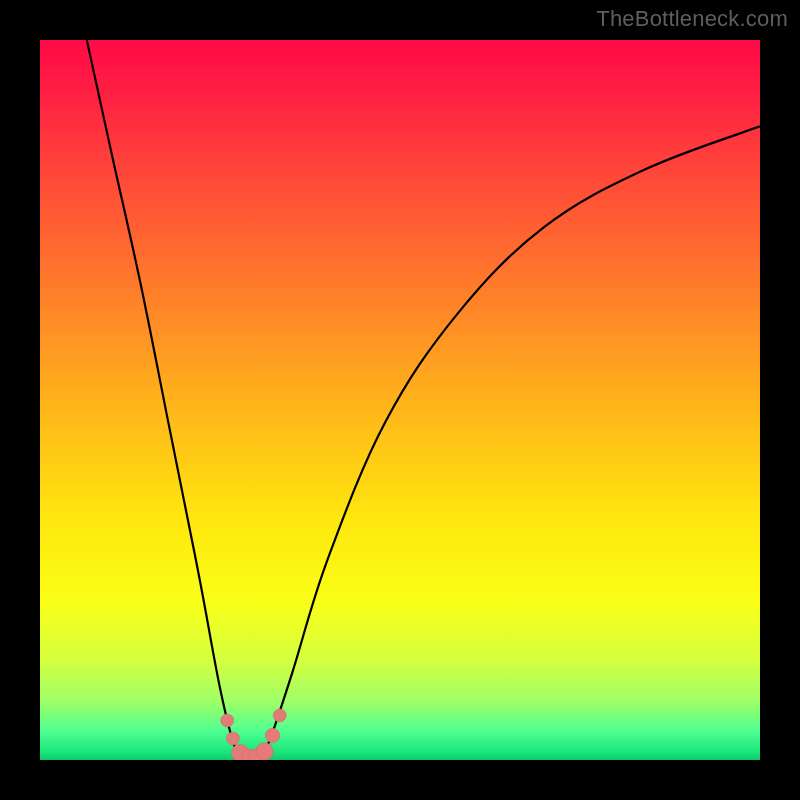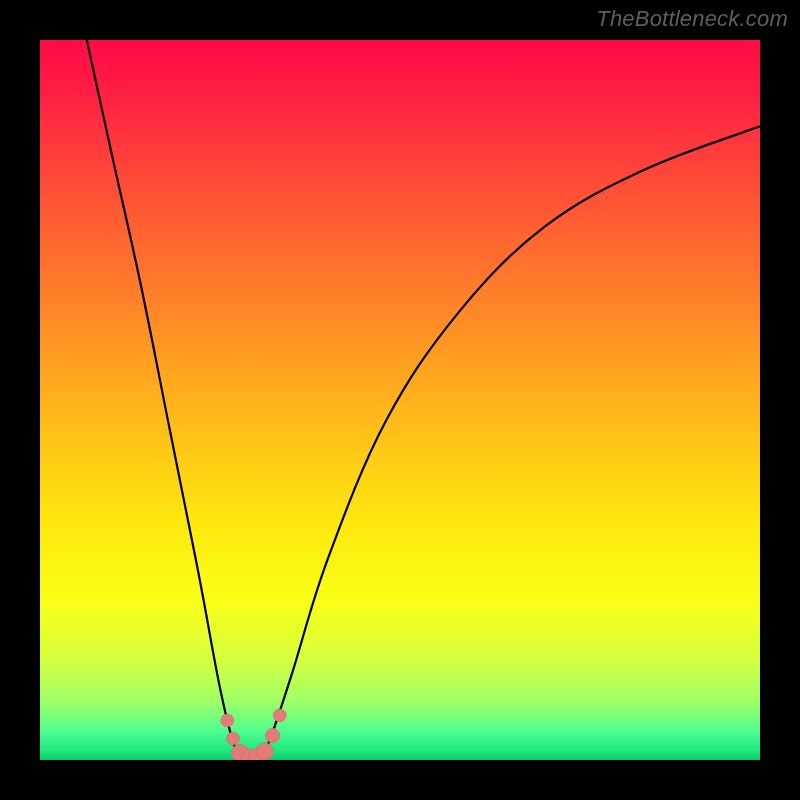--- a/index.html
+++ b/index.html
@@ -42,21 +42,20 @@
   }
   .watermark {
     position: absolute;
     top: 6px;
     right: 12px;
     color: #5e5e5e;
     font-size: 22px;
     font-weight: 400;
     letter-spacing: 0.2px;
     user-select: none;
-    font-style: italic;
   }
   svg.curves {
     position: absolute;
     left: 0;
     top: 0;
     width: 720px;
     height: 720px;
   }
 </style>
 </head>

